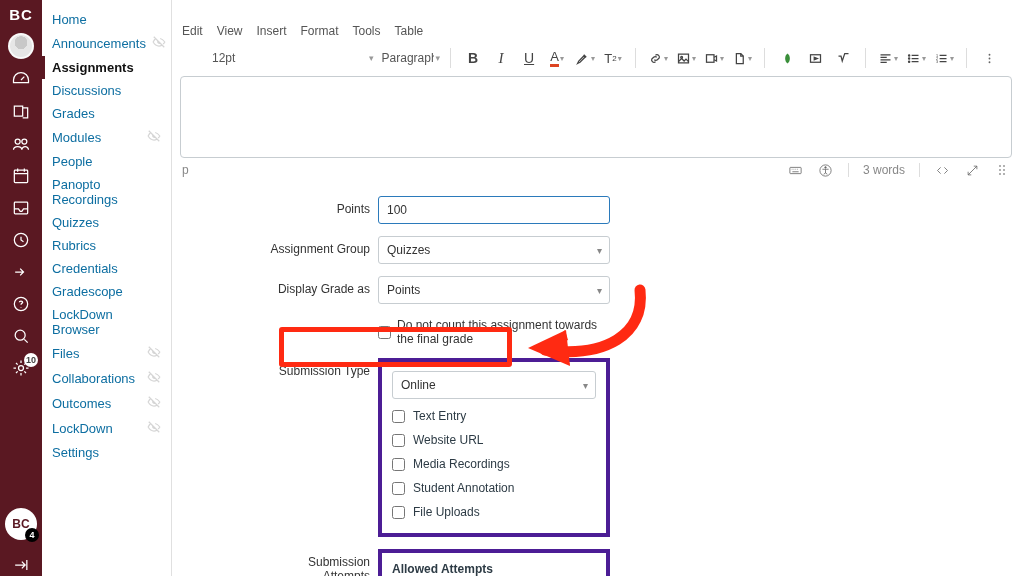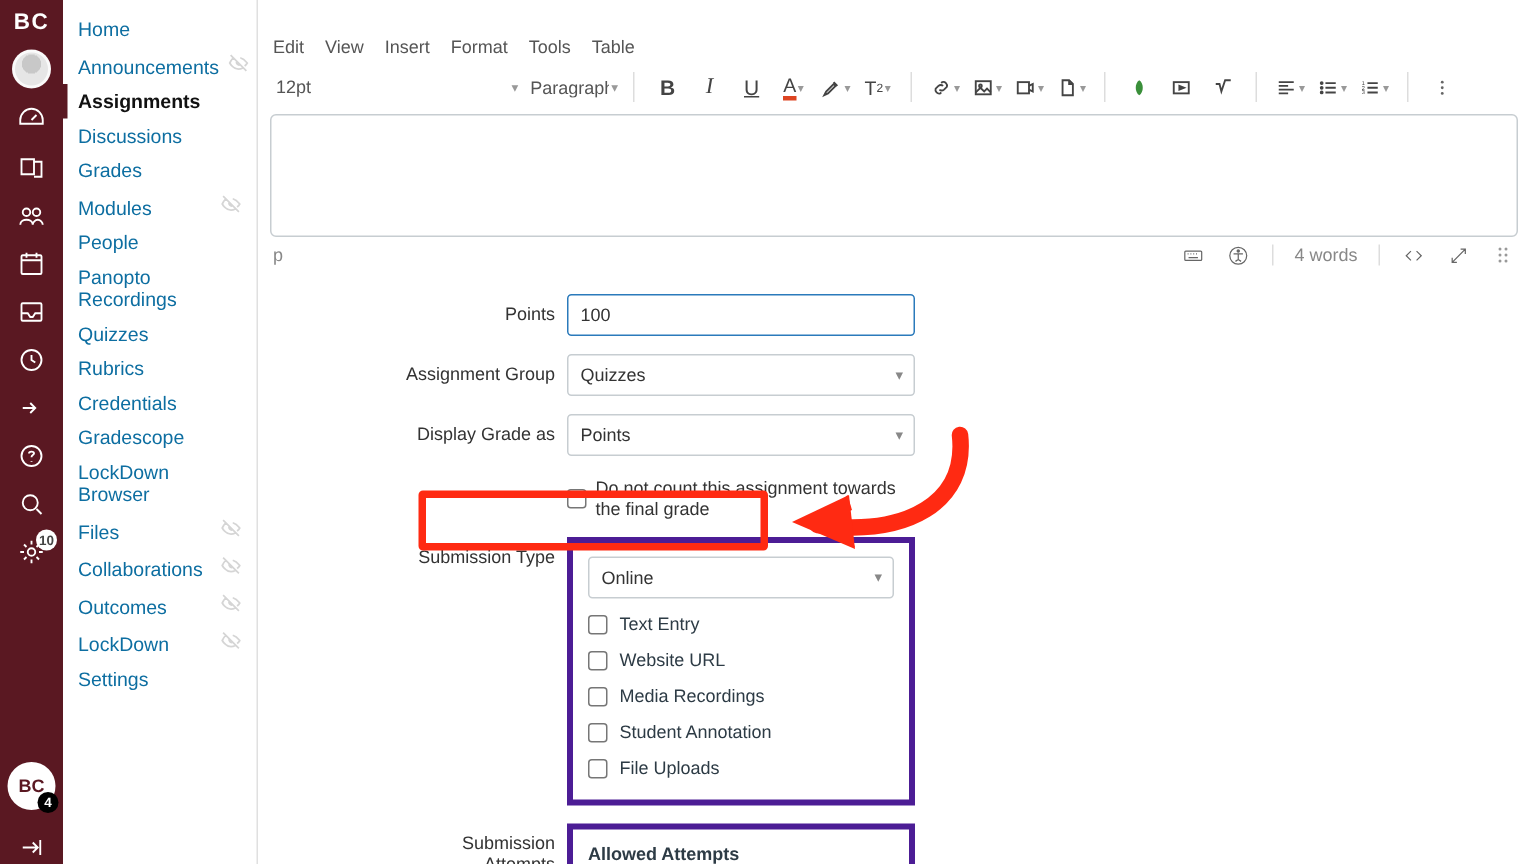--- a/index.html
+++ b/index.html
@@ -56,36 +56,37 @@
     position:absolute; left:42px; top:0; bottom:0;
     width:130px;
     border-right:1px solid #e0e0e0;
     padding:8px 0 8px 0;
     background:#fff;
   }
   .course-nav ul{list-style:none;}
   .course-nav li{
     padding:4px 10px 4px 10px;
     position:relative;
-    display:flex;align-items:flex-end;gap:6px;
+    display:flex;align-items:center;gap:6px;
   }
   .course-nav li a{color:#0d6ea1;text-decoration:none;}
   .course-nav li.active{border-left:3px solid #5a1822;padding-left:7px;}
   .course-nav li.active a{color:#111;font-weight:700;}
   .hidden-eye{margin-left:auto;opacity:.35;font-size:12px;}
 
   
   .main { position:absolute; left:172px; right:0; top:0; bottom:0; }
   .editor-wrap{padding:0 12px 6px 8px;}
   .rce-menubar{
     display:flex;gap:14px;font-size:12px;color:#555;padding:4px 2px;margin-top:20px;
   }
   .rce-toolbar{
     display:flex;align-items:center;gap:4px;padding:4px 0 6px 0;
     flex-wrap:wrap;
+    margin-left:28px;
   }
   .tb-sel{
     border:none;background:transparent;font-size:12px;color:#555;
     padding:2px 14px 2px 4px;appearance:none;position:relative;
   }
   .tb-selwrap{position:relative;display:inline-flex;align-items:center;}
   .tb-selwrap::after{content:"▾";font-size:9px;color:#999;margin-left:-12px;pointer-events:none;}
   .tb-sep{width:1px;height:20px;background:#ddd;margin:0 6px;}
   .tb-btn{
     width:24px;height:24px;display:inline-flex;align-items:center;justify-content:center;
@@ -415,21 +416,21 @@
           </svg>
         </span>
       <span class="status-icon">
           <svg viewBox="0 0 24 24">
             <circle cx="12" cy="12" r="9"></circle>
             <circle cx="12" cy="7" r="1.2" fill="#666"></circle>
             <path d="M7 10h10M12 10v6M9 18l3-2 3 2"></path>
           </svg>
         </span>
       <span class="status-sep"></span>
-      <span>4 words</span>
+      <span>3 words</span>
       <span class="status-sep"></span>
       <span class="status-icon">
           <svg viewBox="0 0 24 24">
             <path d="M9 7l-5 5 5 5M15 7l5 5-5 5"></path>
           </svg>
         </span>
       <span class="status-icon">
           <svg viewBox="0 0 24 24">
             <path d="M5 19L19 5M14 5h5v5M10 19H5v-5"></path>
           </svg>

